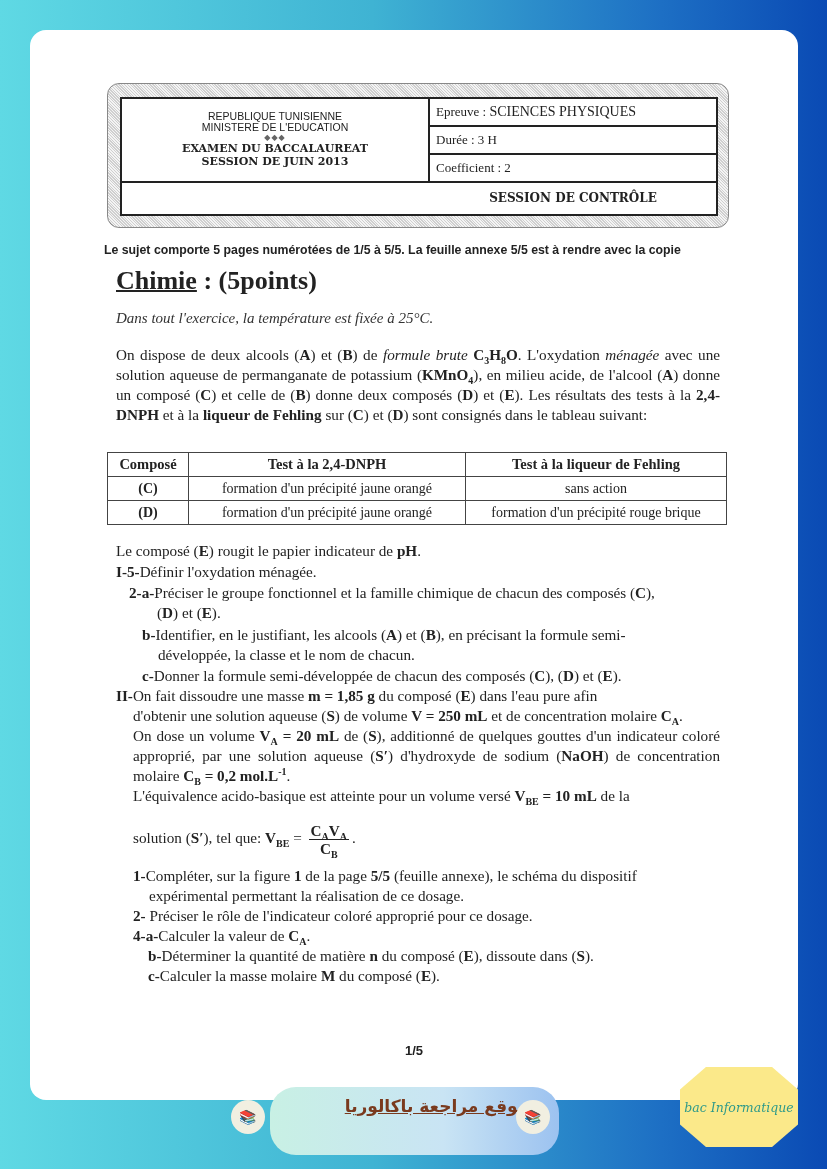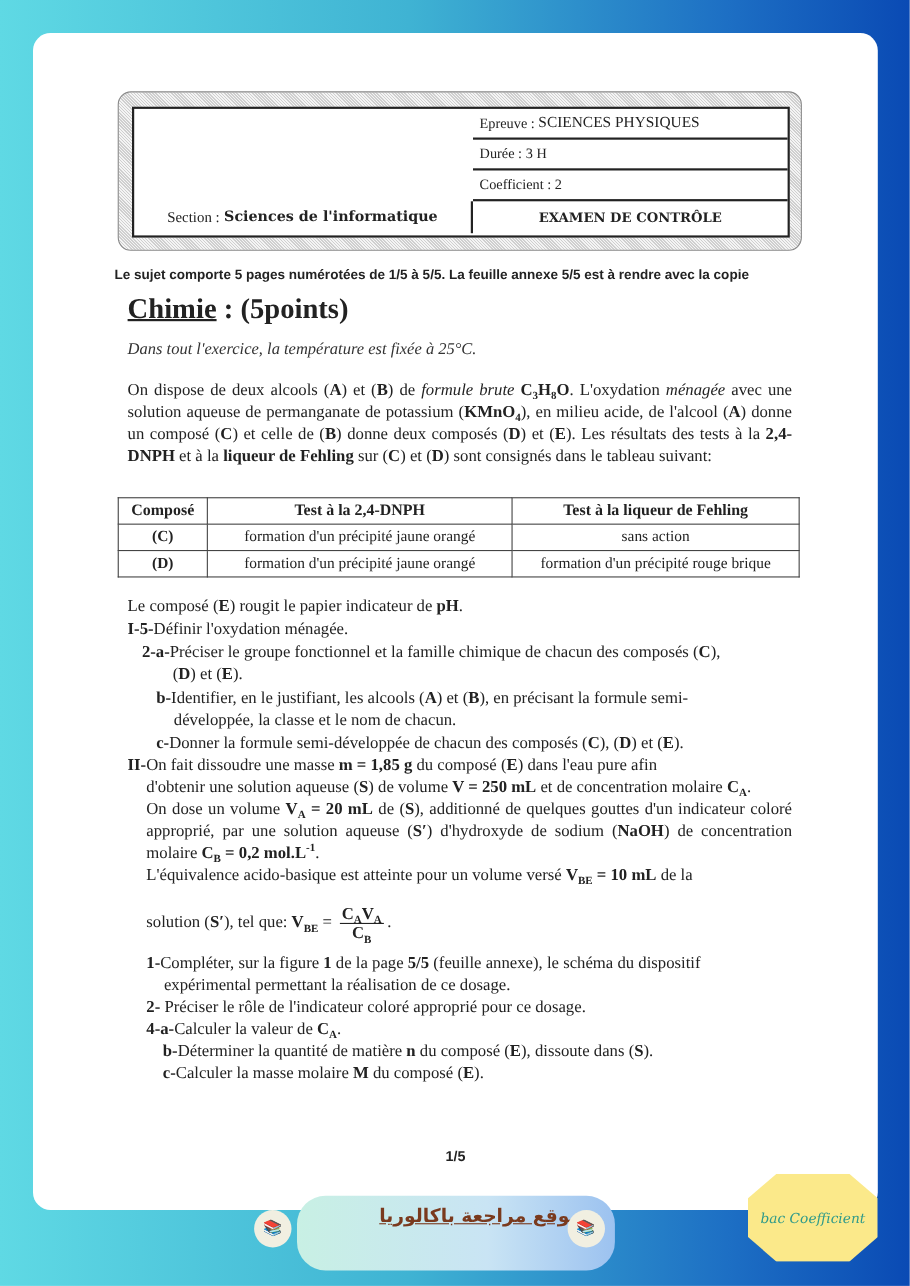--- a/index.html
+++ b/index.html
@@ -101,30 +101,33 @@
     font-family:"DejaVu Serif", serif; font-style:italic; font-size:12.5px; color:#2f9a8a;
   }
 </style>
 </head>
 <body>
 
 <div class="page"></div>
 
 <div class="hdr-outer"></div>
 <div class="hdr">
+  <div class="left-top">
+    <div class="rep">REPUBLIQUE TUNISIENNE</div>
+    <div class="rep">MINISTERE DE L'EDUCATION</div>
+    <div class="dots">◆◆◆</div>
+    <div class="exam">EXAMEN DU BACCALAUREAT</div>
+    <div class="exam">SESSION DE JUIN 2013</div>
+  </div>
   <div class="cell-r">
     <span>Epreuve :</span>&nbsp;<b>SCIENCES PHYSIQUES</b>
   </div>
   <div class="cell-r">Durée : 3 H</div>
   <div class="cell-r">Coefficient : 2</div>
-  <div class="section">
-    <span>Section :</span>
-    <b>Sciences de l'informatique</b>
-  </div>
-  <div class="session">EXAMEN DE CONTRÔLE</div>
+  <div class="session">SESSION DE CONTRÔLE</div>
 </div>
 
 <div class="notice">Le sujet comporte 5 pages numérotées de 1/5 à 5/5. La feuille annexe 5/5 est à rendre avec la copie</div>
 
 <div class="title"><u>Chimie</u><span> : (5points)</span></div>
 
 <div class="intro-it">Dans tout l'exercice, la température est fixée à 25°C.</div>
 
 <div class="para" style="top:345px;">On dispose de deux alcools (<b>A</b>) et (<b>B</b>) de <i>formule brute</i> <b>C<sub>3</sub>H<sub>8</sub>O</b>. L'oxydation <i>ménagée</i> avec une solution aqueuse de permanganate de potassium (<b>KMnO<sub>4</sub></b>), en milieu acide, de l'alcool (<b>A</b>) donne un composé (<b>C</b>) et celle de (<b>B</b>) donne deux composés (<b>D</b>) et (<b>E</b>). Les résultats des tests à la <b>2,4-DNPH</b> et à la <b>liqueur de Fehling</b> sur (<b>C</b>) et (<b>D</b>) sont consignés dans le tableau suivant:</div>
 
@@ -165,13 +168,13 @@
 <div class="q" style="left:148px; top:966px; width:572px;"><b>c-</b>Calculer la masse molaire <b>M</b> du composé (<b>E</b>).</div>
 
 <div class="pagenum">1/5</div>
 
 <div class="logo-circle" style="left:231px; top:1100px;">📚</div>
 <div class="banner">
   <div class="ar">موقع مراجعة  باكالوريا</div>
 </div>
 <div class="logo-circle" style="left:516px; top:1100px;">📚</div>
 
-<div class="bac-info">bac Coefficient</div>
+<div class="bac-info">bac Informatique</div>
 
 </body></html>

